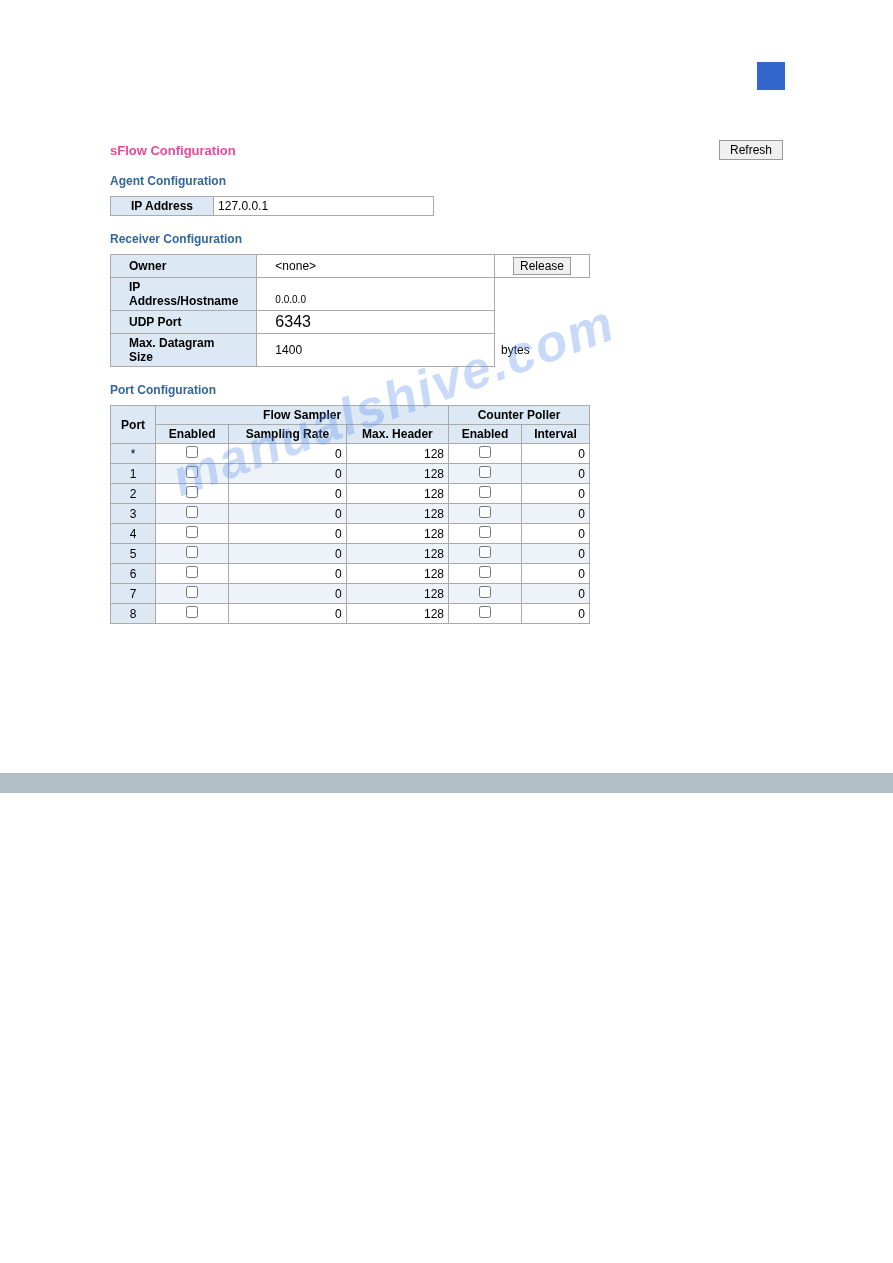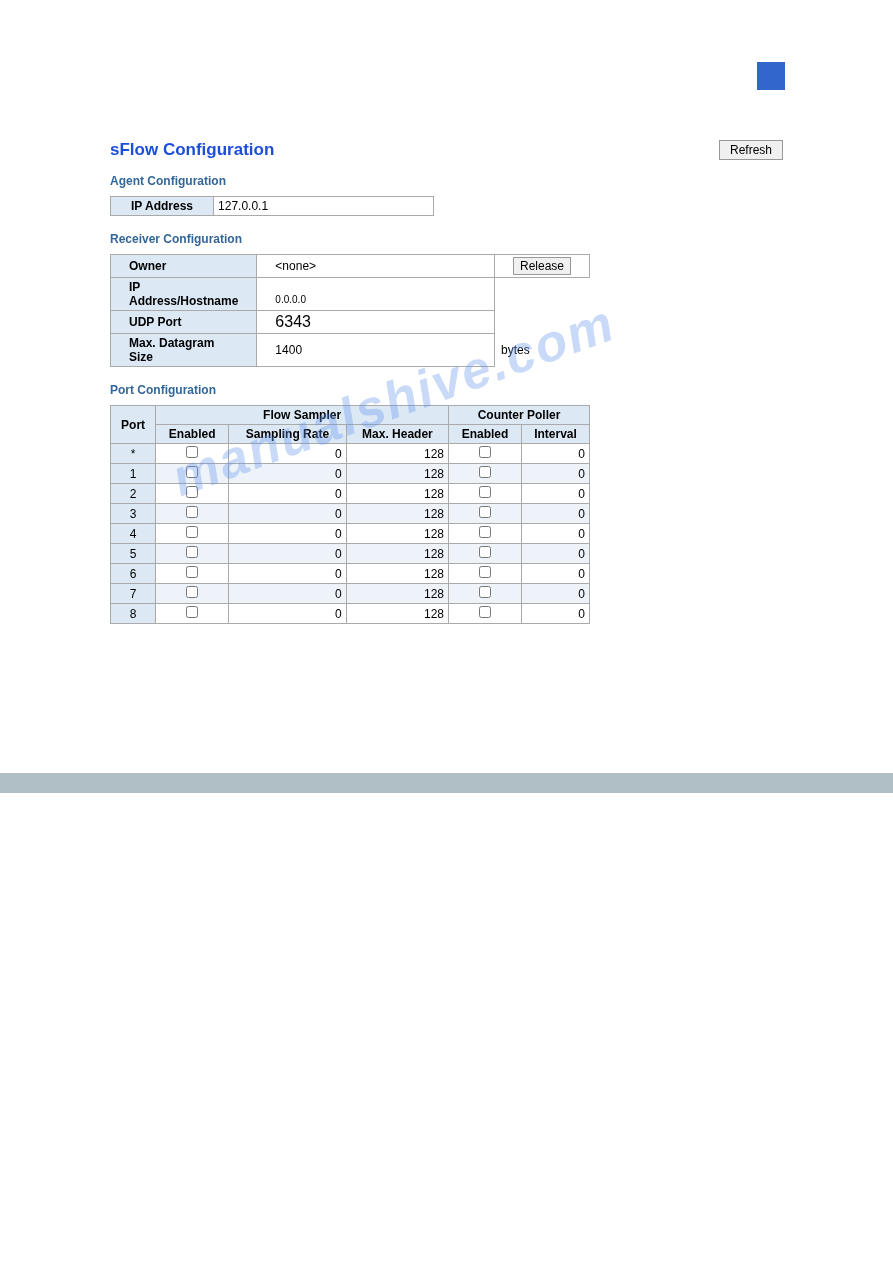--- a/index.html
+++ b/index.html
@@ -31,22 +31,22 @@
     }
 
     .page-title-row {
       display: flex;
       align-items: center;
       justify-content: space-between;
       margin-bottom: 14px;
     }
 
     .page-title {
-      color: #1d4ed8;
-      font-size: 17px;
+      color: #ec4899;
+      font-size: 13px;
       font-weight: bold;
     }
 
     .refresh-btn {
       padding: 2px 10px;
       font-size: 12px;
       background: #f0f0f0;
       border: 1px solid #999;
       cursor: pointer;
     }

